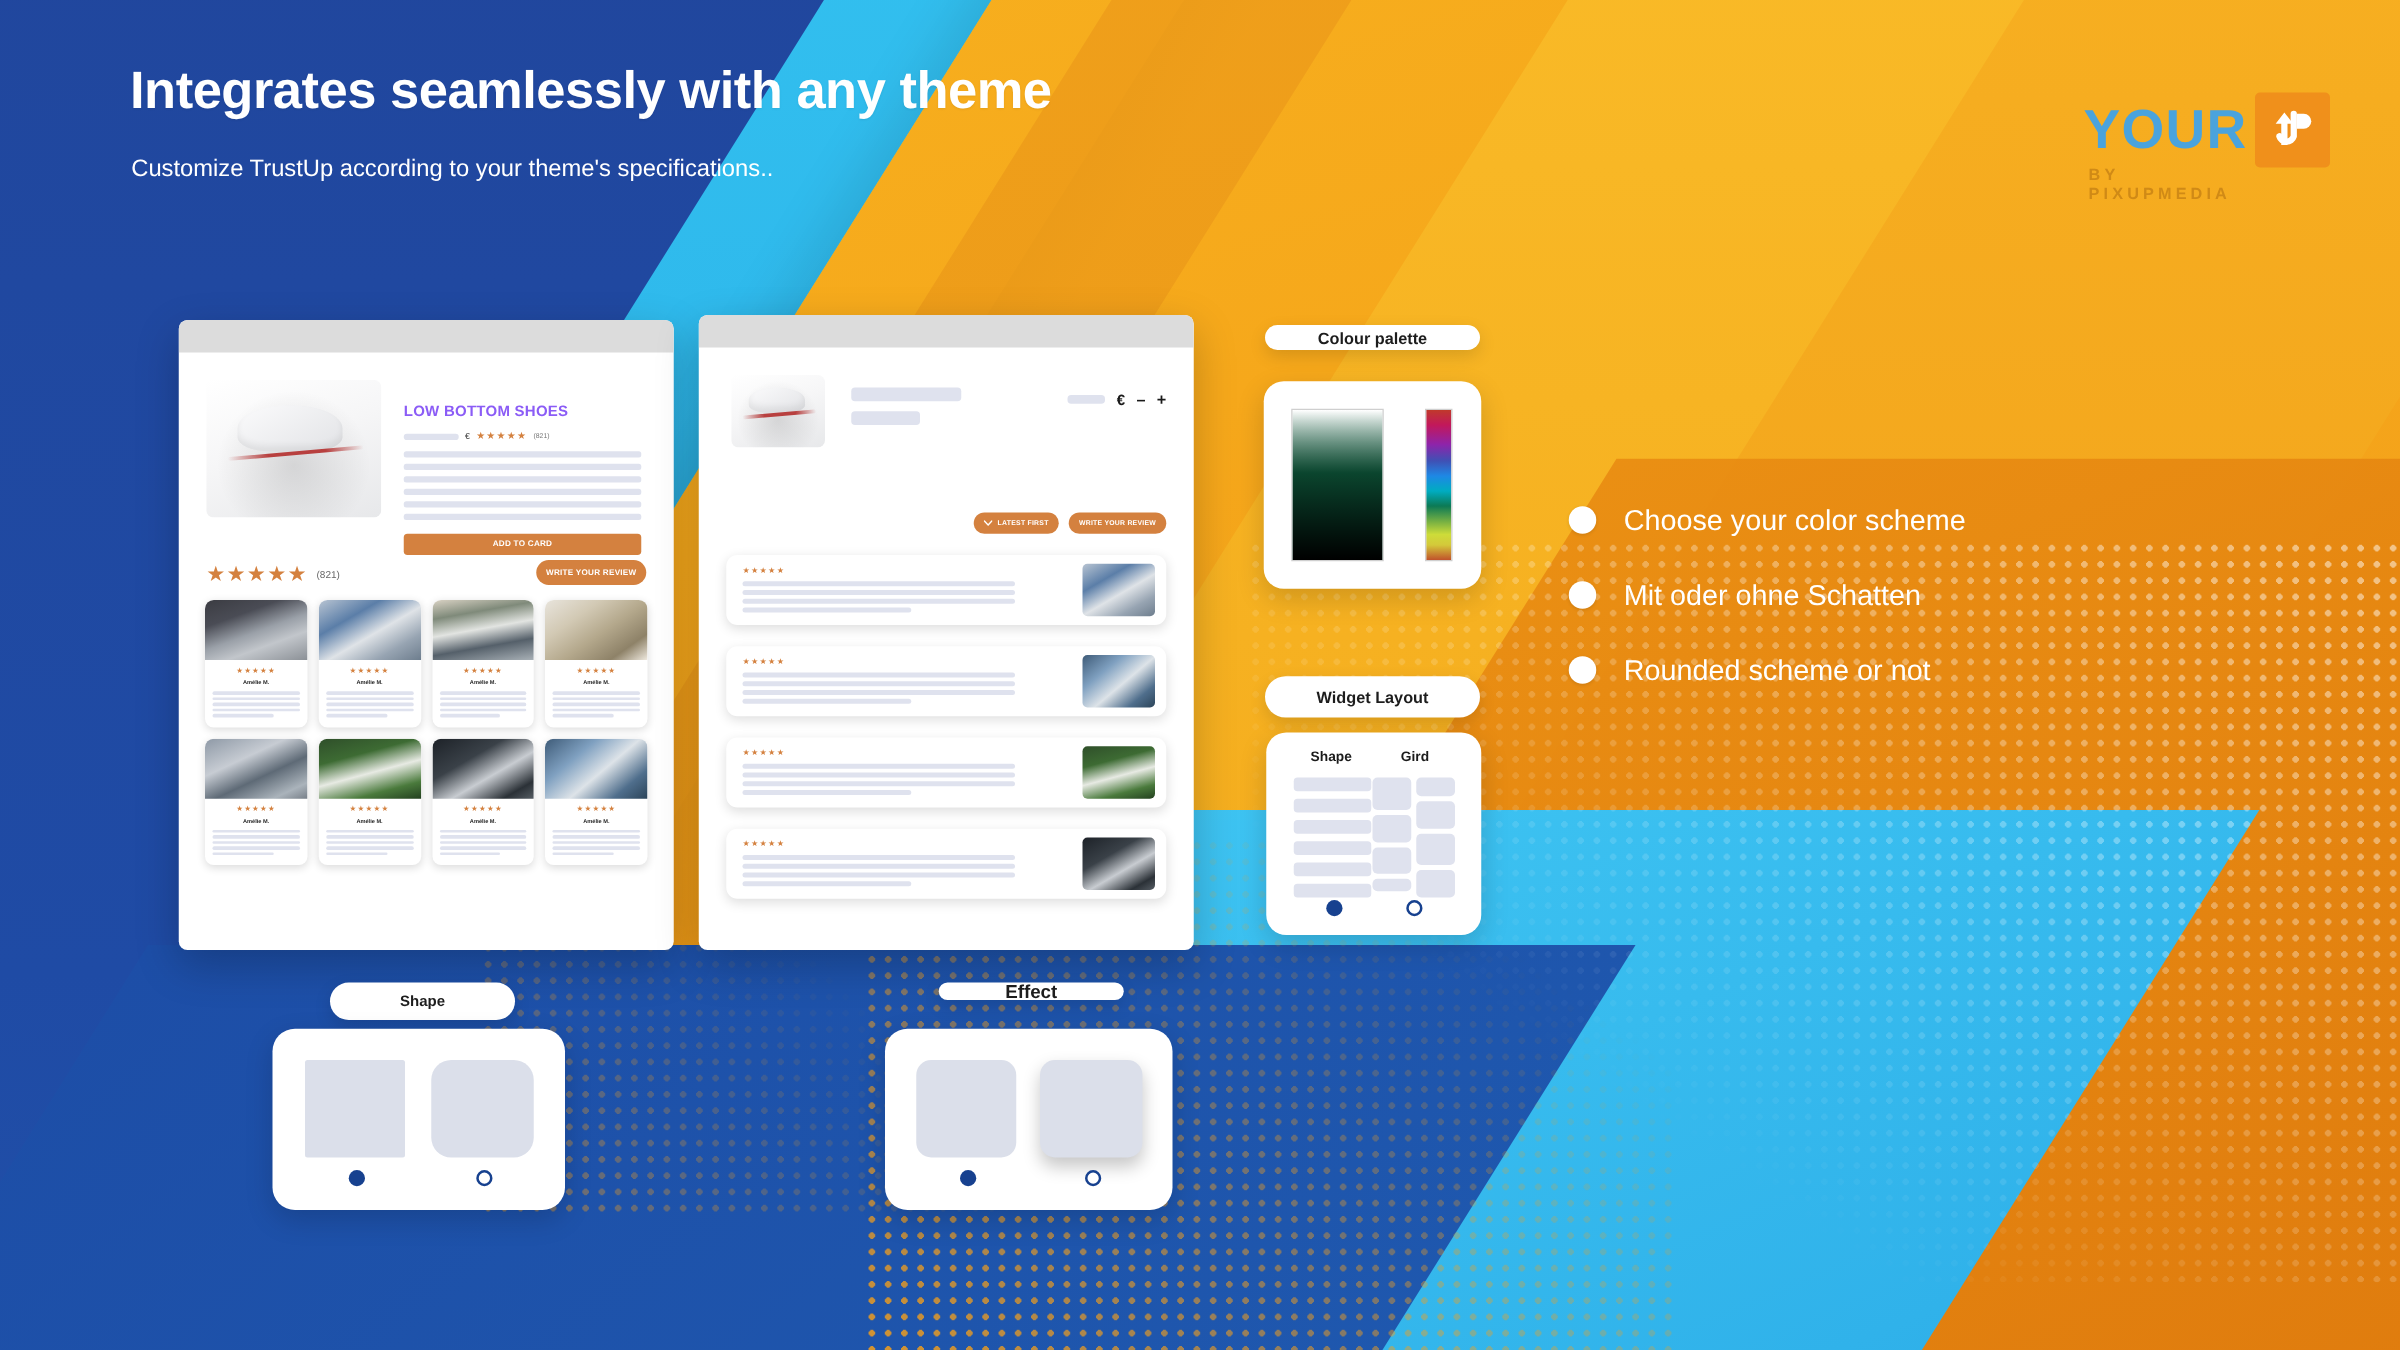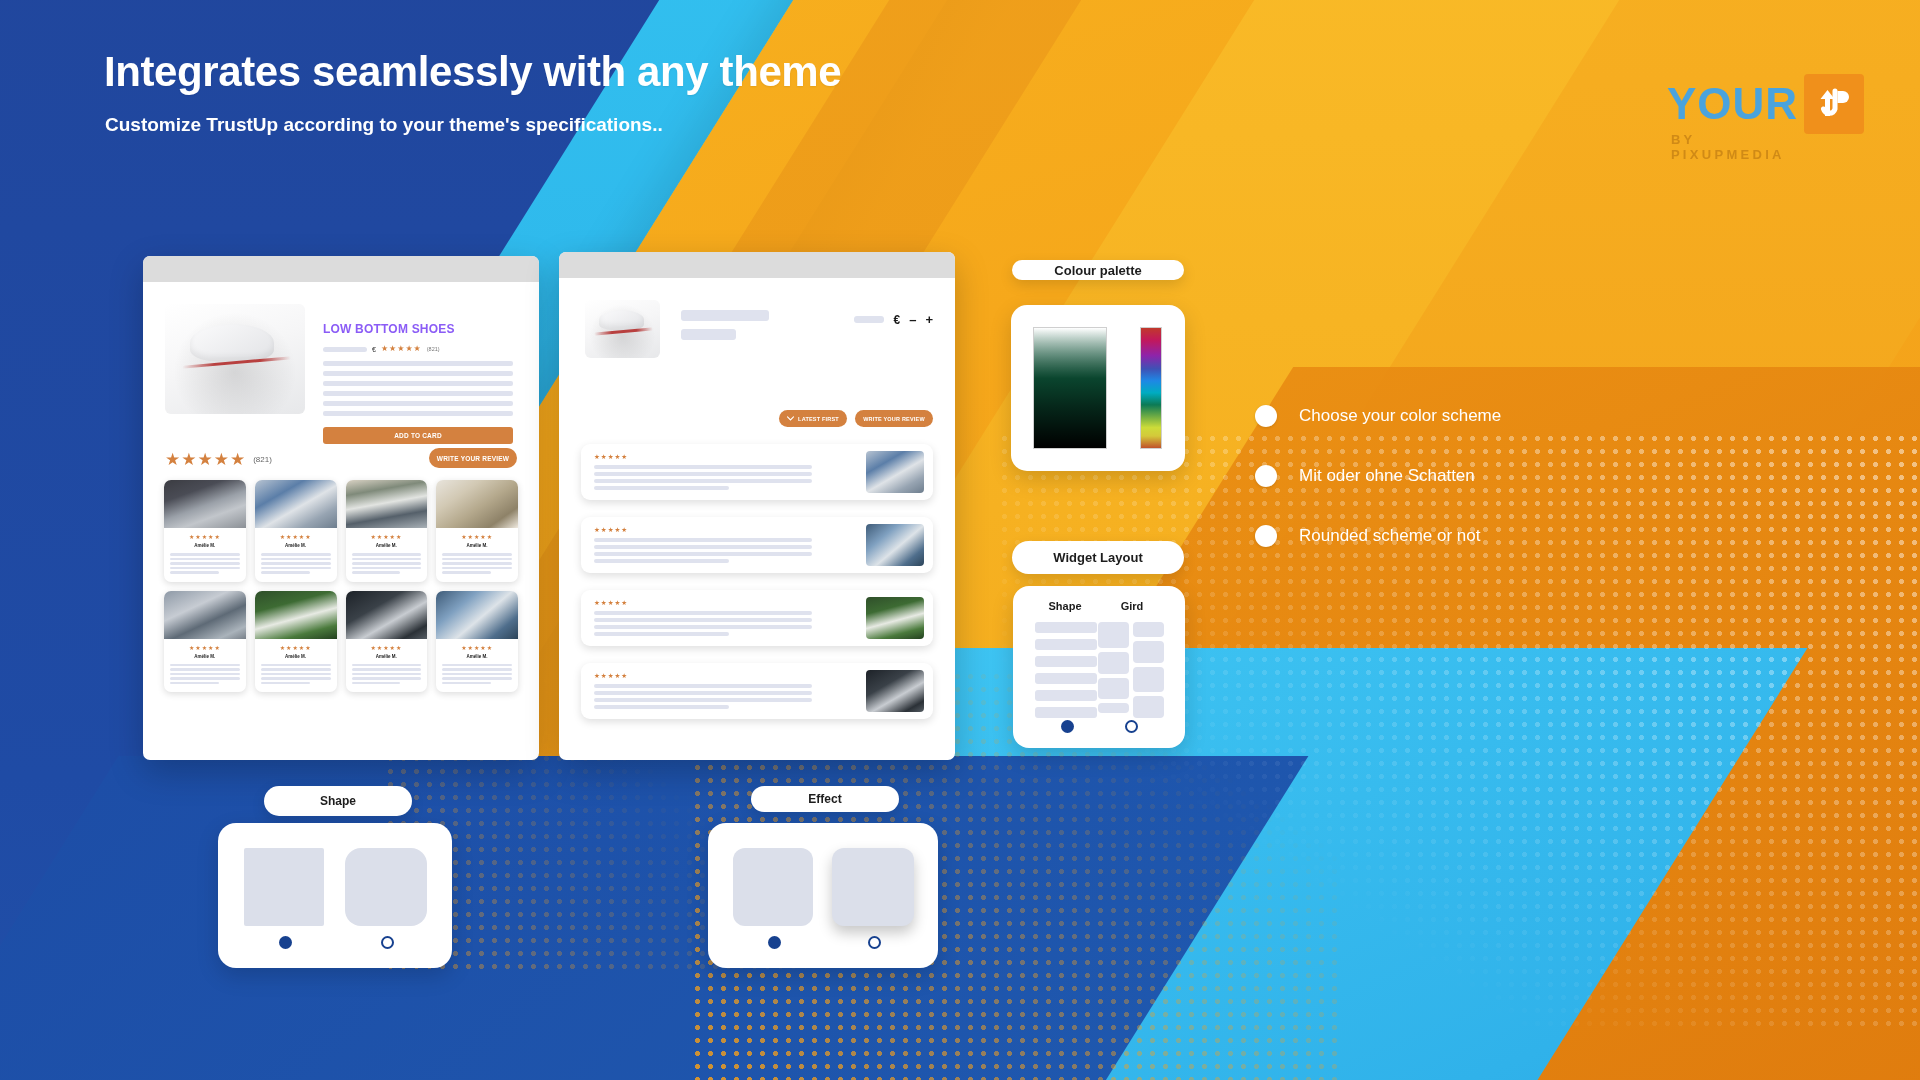--- a/index.html
+++ b/index.html
@@ -112,24 +112,24 @@
   .headline {
     position: absolute; left: 104px; top: 48px;
     color: #ffffff;
     font-size: 42px;
     font-weight: 700;
     letter-spacing: -0.4px;
     text-shadow: 0 1px 2px rgba(0,0,0,.08);
     white-space: nowrap;
   }
   .subhead {
-    position: absolute; left: 105px; top: 114px;
+    position: absolute; left: 105px; top: 125px;
     color: #ffffff;
     font-size: 19px;
-    font-weight: 700;
+    font-weight: 400;
     white-space: nowrap;
   }
 
   
   .logo {
     position: absolute; right: 56px; top: 74px;
     display: flex; align-items: center; gap: 6px;
   }
   .logo-word {
     font-size: 44px; font-weight: 700; letter-spacing: 1px;
@@ -234,21 +234,21 @@
   }
 
   
   .bullets { position: absolute; left: 1255px; top: 386px; }
   .bullet-row { display: flex; align-items: center; height: 60px; }
   .bullet-dot {
     width: 22px; height: 22px; border-radius: 50%;
     background: #ffffff; margin-right: 22px; flex: 0 0 auto;
     box-shadow: 0 1px 3px rgba(0,0,0,.12);
   }
-  .bullet-text { color: #ffffff; font-size: 17px; font-weight: 400; white-space: nowrap; }
+  .bullet-text { color: #ffffff; font-size: 23px; font-weight: 400; white-space: nowrap; }
 
   
   .sv-box {
     background:
       linear-gradient(to bottom, rgba(0,0,0,0) 0%, rgba(0,0,0,1) 100%),
       linear-gradient(to bottom, #ffffff 0%, #12774f 42%, #0d6b48 100%);
     border: 1px solid #cfcfcf;
   }
   .hue-strip {
     background: linear-gradient(to bottom,
@@ -558,21 +558,21 @@
   </div>
 
   <div class="pill" style="left:264px; top:786px; width:148px; height:30px; font-size:12px;">Shape</div>
   <div class="panel" style="left:218px; top:823px; width:234px; height:145px; border-radius:18px;">
     <div style="position:absolute; left:26px; top:25px; width:80px; height:78px; background:#dbdfea; border-radius:2px;"></div>
     <div style="position:absolute; right:25px; top:25px; width:82px; height:78px; background:#dbdfea; border-radius:16px;"></div>
     <div class="radio on" style="position:absolute; left:61px;  bottom:19px;"></div>
     <div class="radio off" style="position:absolute; right:58px; bottom:19px;"></div>
   </div>
 
-  <div class="pill" style="left:751px; top:786px; width:148px; height:26px; font-size:12px;">Effect</div>
+  <div class="pill" style="left:751px; top:786px; width:148px; height:14px; font-size:15px;">Effect</div>
   <div class="panel" style="left:708px; top:823px; width:230px; height:145px; border-radius:18px;">
     <div style="position:absolute; left:25px; top:25px; width:80px; height:78px; background:#dbdfea; border-radius:12px;"></div>
     <div style="position:absolute; right:24px; top:25px; width:82px; height:78px; background:#dbdfea; border-radius:12px; box-shadow:0 7px 14px rgba(0,0,0,.22);"></div>
     <div class="radio on" style="position:absolute; left:60px;  bottom:19px;"></div>
     <div class="radio off" style="position:absolute; right:57px; bottom:19px;"></div>
   </div>
 
   <div class="bullets" id="bullet-list">
       <div class="bullet-row">
         <div class="bullet-dot"></div>

